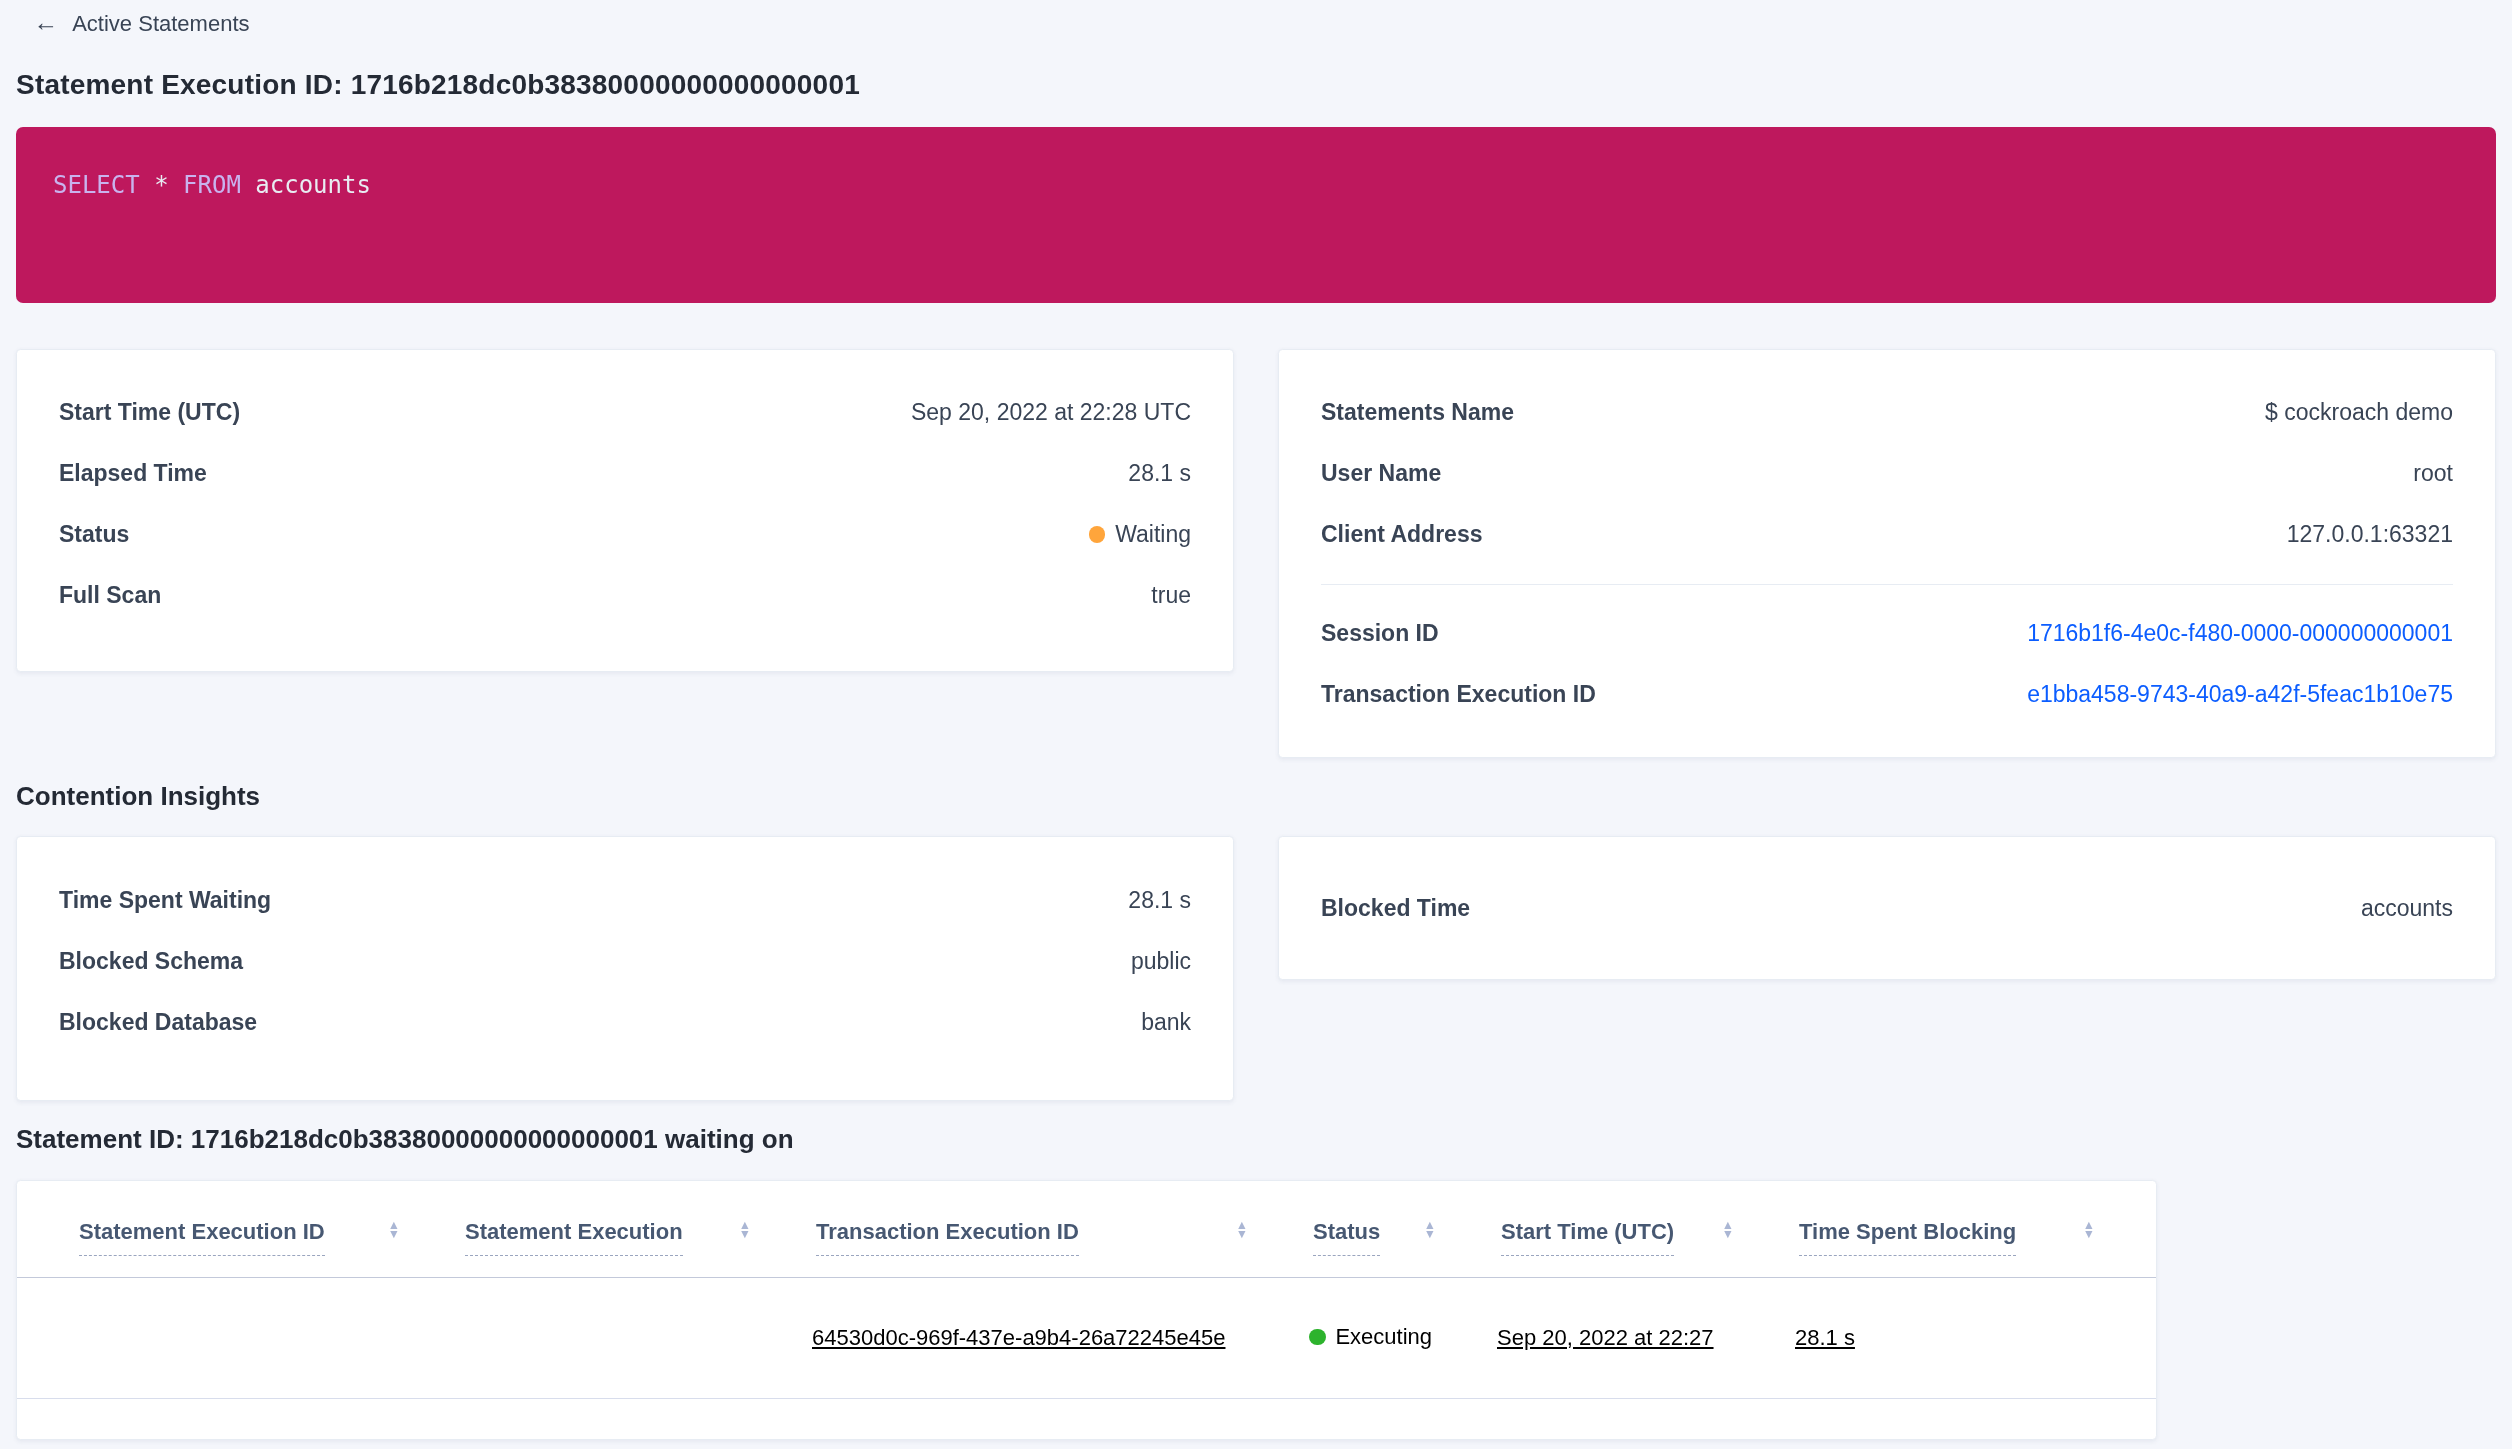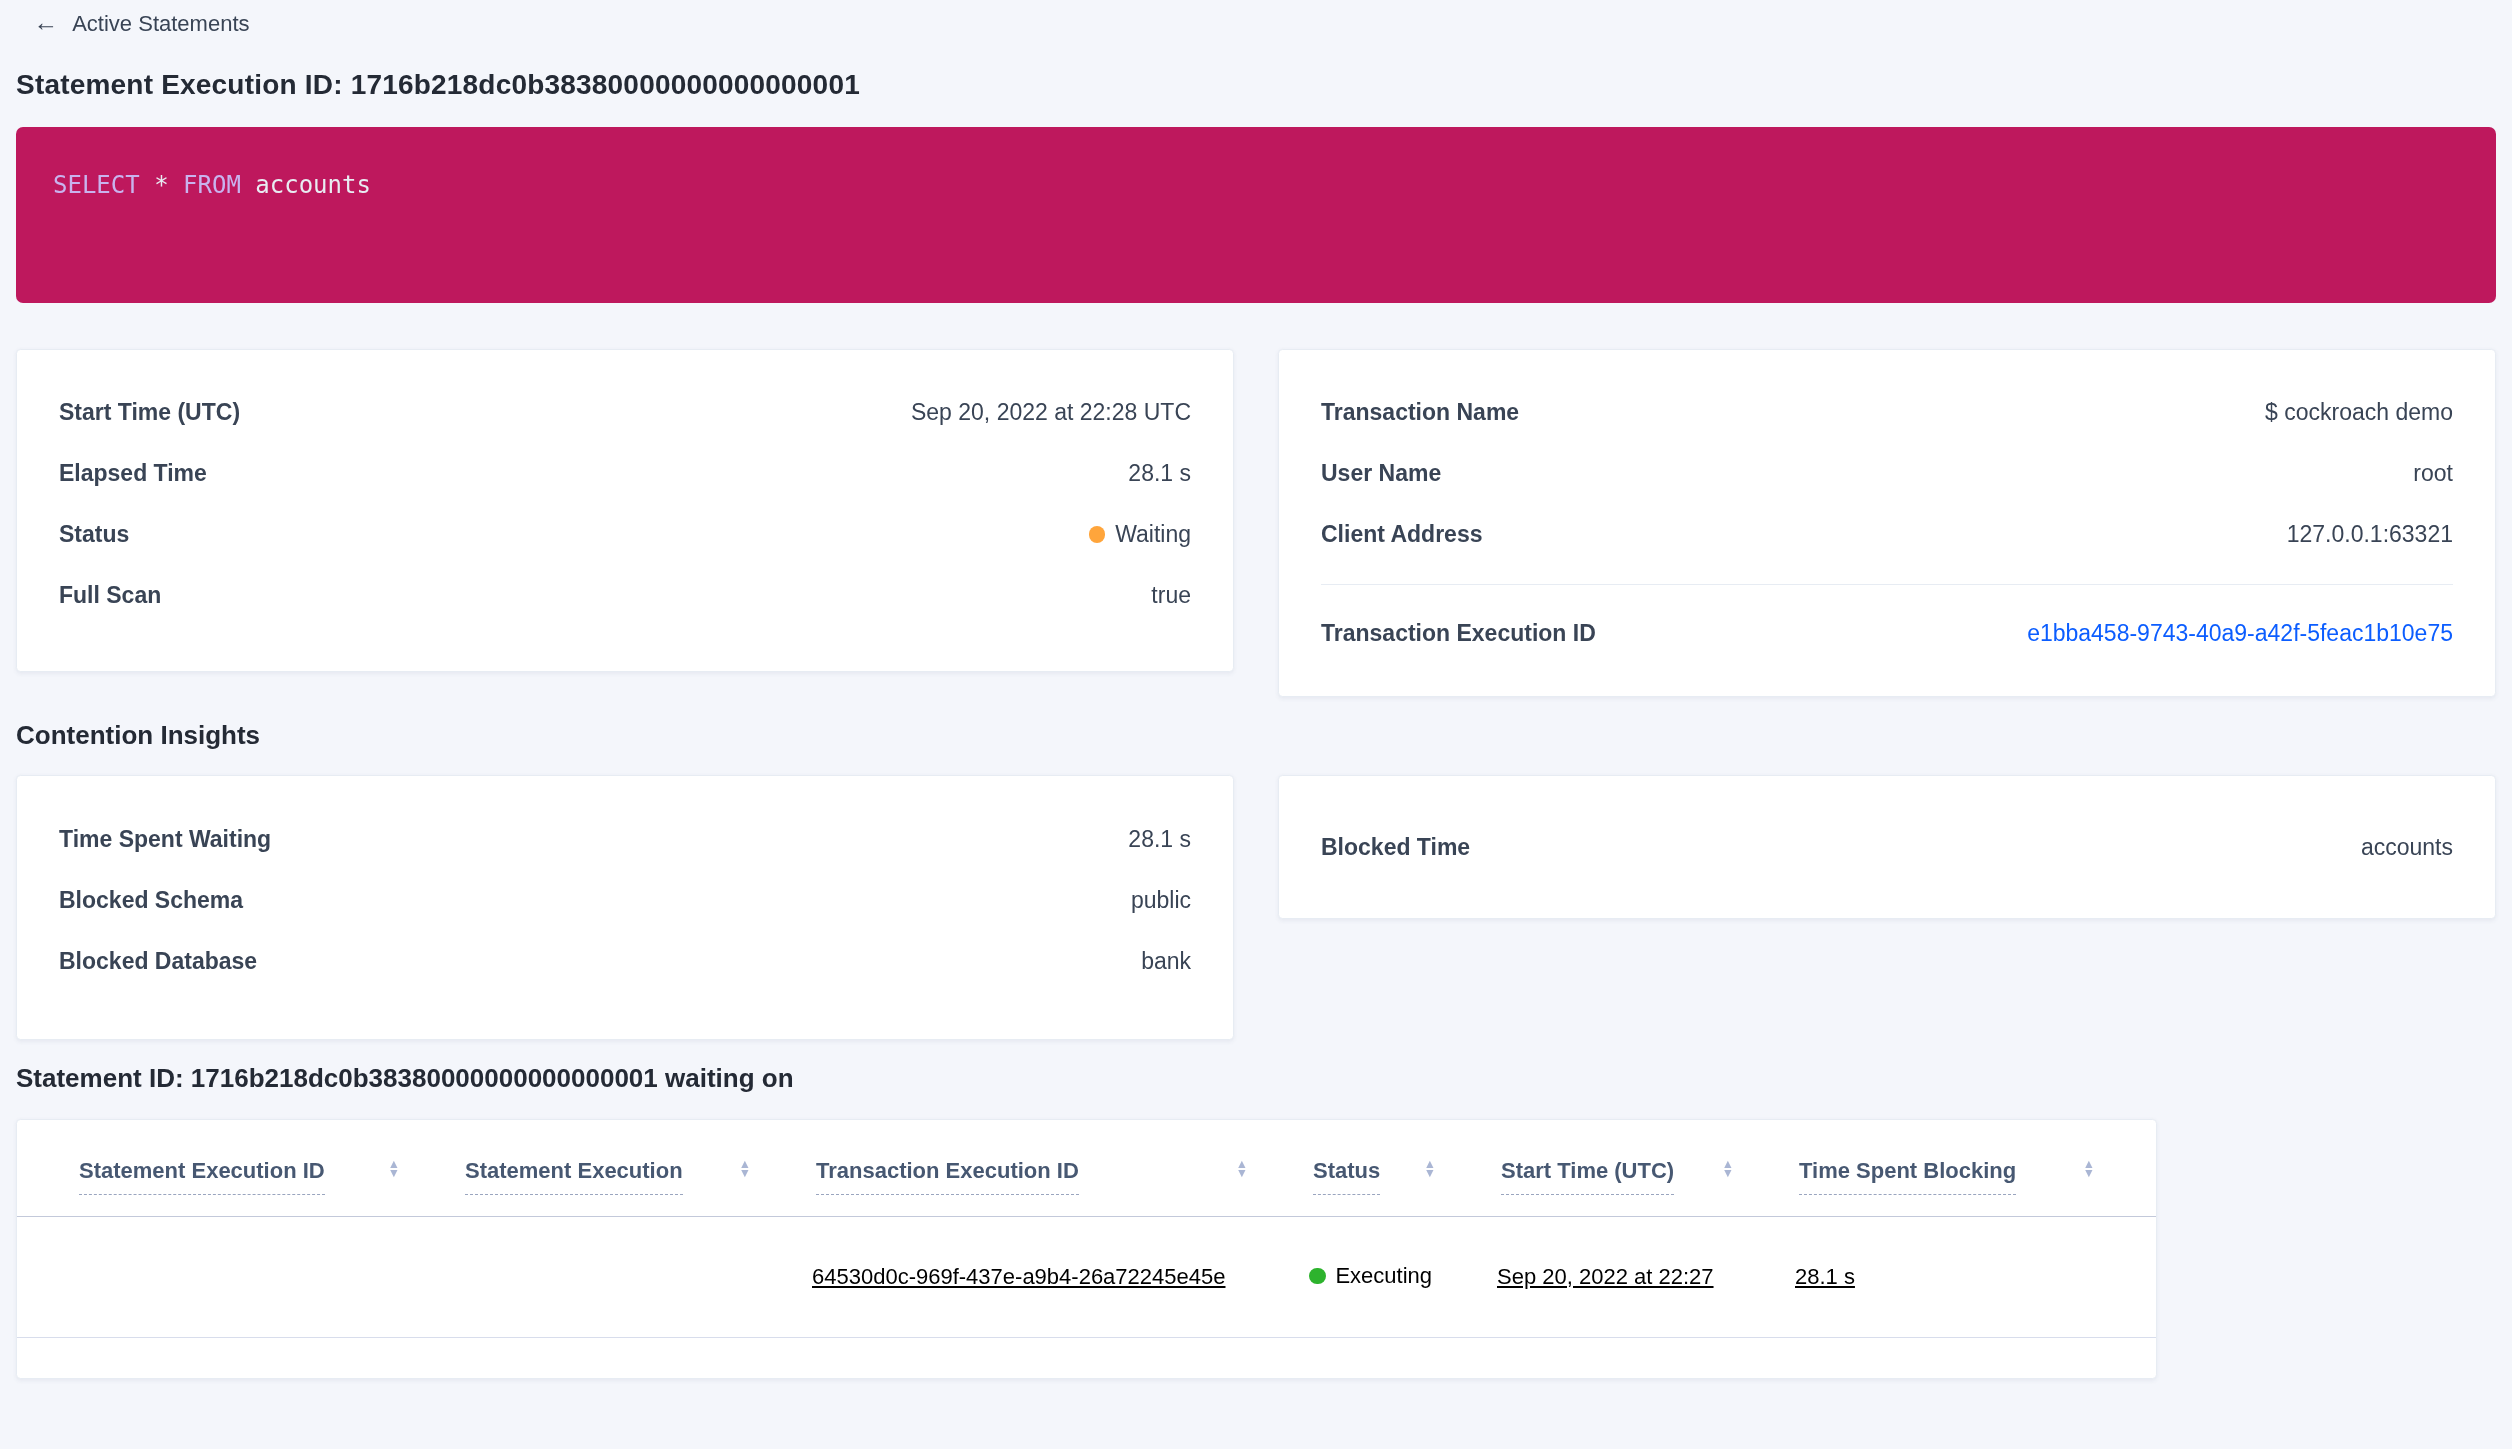--- a/index.html
+++ b/index.html
@@ -154,32 +154,36 @@
         </span>
       </div>
       <div class="info-row">
         <span class="info-label">Full Scan</span>
         <span class="info-value">true</span>
       </div>
     </div>
 
     <div class="card">
       <div class="info-row">
-        <span class="info-label">Transaction Name</span>
+        <span class="info-label">Statements Name</span>
         <span class="info-value">$ cockroach demo</span>
       </div>
       <div class="info-row">
         <span class="info-label">User Name</span>
         <span class="info-value">root</span>
       </div>
       <div class="info-row">
         <span class="info-label">Client Address</span>
         <span class="info-value">127.0.0.1:63321</span>
       </div>
       <hr class="card-divider">
+      <div class="info-row">
+        <span class="info-label">Session ID</span>
+        <span class="info-value link">1716b1f6-4e0c-f480-0000-000000000001</span>
+      </div>
       <div class="info-row">
         <span class="info-label">Transaction Execution ID</span>
         <span class="info-value link">e1bba458-9743-40a9-a42f-5feac1b10e75</span>
       </div>
     </div>
 
   </div>
 
   <h2 class="section-heading">Contention Insights</h2>
 

